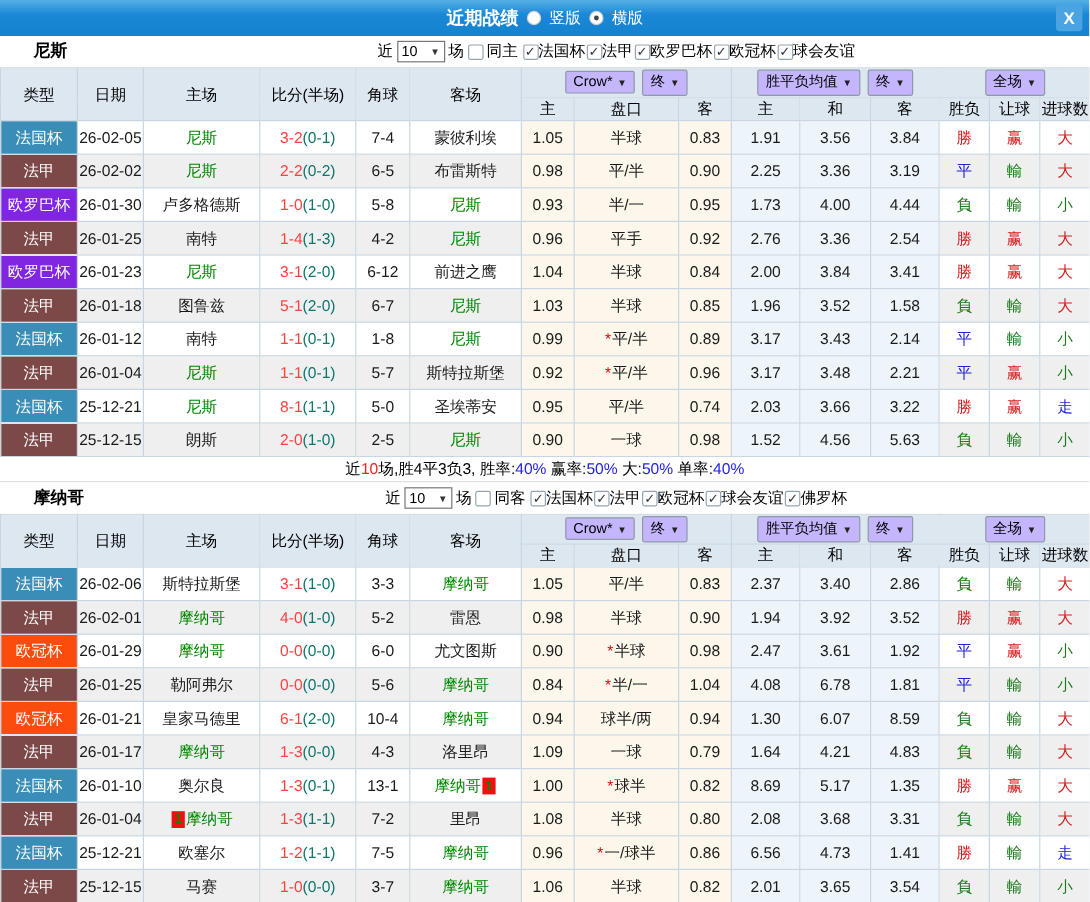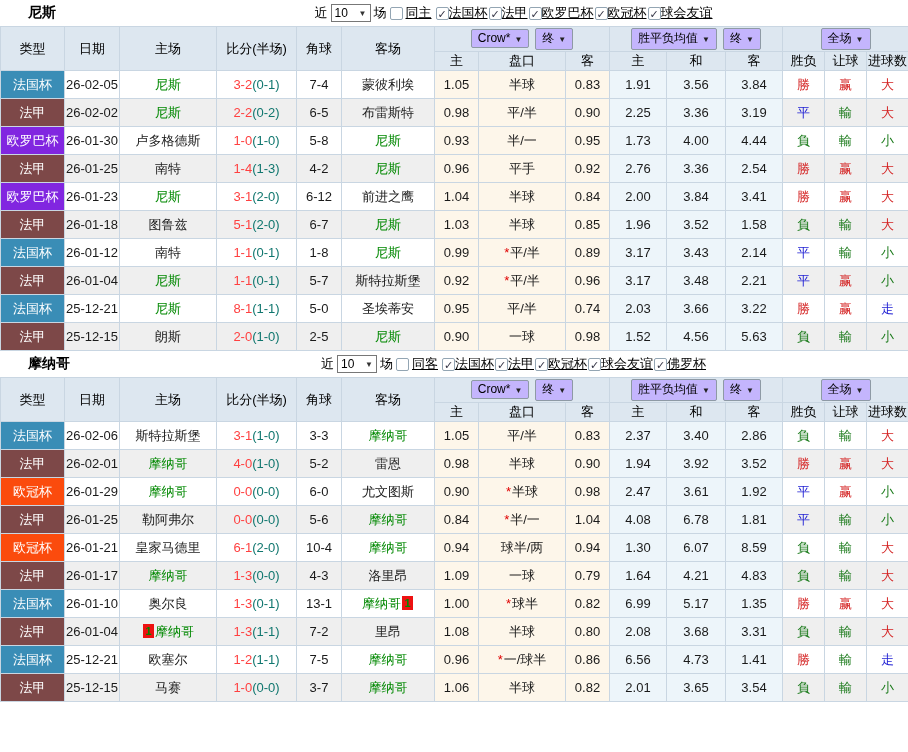--- a/index.html
+++ b/index.html
@@ -24,21 +24,21 @@
   .section-bar .team { position:absolute; left:28px; font-weight:bold; font-size:14px; color:#000; }
   .section-bar .filters { margin:0 auto; display:flex; align-items:center; gap:3px; padding-left:120px; }
   .flabel { color:#000; }
   .sel { display:inline-flex; align-items:center; justify-content:space-between; width:40px; height:18px;
     background:#fff; border:1px solid #777; font-size:12px; padding:0 3px; color:#000; }
   .sel .caret { font-size:8px; color:#333; }
   .cb { display:inline-block; width:13px; height:13px; background:#fff; border:1px solid #93a5b3;
     border-radius:2px; vertical-align:-2px; position:relative; font-size:11px; line-height:12px;
     text-align:center; color:#445; }
   .cb .tick { font-size:11px; color:#334; }
-  .cblabel { color:#000; margin-right:1px;text-decoration:underline; }
+  .cblabel { color:#000; margin-right:1px; }
   .leagues { display:inline-flex; align-items:center; }
 
   
   table { border-collapse:collapse; table-layout:fixed; width:908px; font-size:13px; }
   th,td { border:1px solid #c9d6e2; text-align:center; padding:0; overflow:hidden; white-space:nowrap; }
   thead th { background:#dde7f0; font-weight:normal; color:#000; }
   tr.h1 th { height:25px; }
   tr.h2 th { height:19px; font-size:13px; }
   .dd { display:inline-block; background:#c4b5fd; border:1px solid #8e9aa5; border-radius:2px;
     padding:1px 6px 2px 6px; font-size:12px; color:#000; margin:0 3px; cursor:pointer; }
@@ -59,20 +59,28 @@
   
   .summary { height:21px; line-height:20px; text-align:center; font-size:13px;
     border-bottom:1px solid #d6d6d6; background:#fff; }
   .s-k { color:#000; } .s-r { color:#ee2222; } .s-b { color:#2222ee; }
 </style>
 </head>
 <body>
 
 <div class="app">
 
+  <div class="titlebar">
+    <span class="title">近期战绩</span>
+    <span class="radio"></span>
+    <span class="radio-label">竖版</span>
+    <span class="radio on"></span>
+    <span class="radio-label">横版</span>
+    <span class="close-btn">X</span>
+  </div>
 
   <div class="section-bar">
     <span class="team">尼斯</span>
     <div class="filters">
       <span class="flabel">近</span>
       <span class="sel">
           <span>10</span>
           <span class="caret">▼</span>
         </span>
       <span class="flabel">场</span>
@@ -308,20 +316,21 @@
           <td class="t-blue">1.52</td>
           <td class="t-blue">4.56</td>
           <td class="t-blue">5.63</td>
           <td class="res" style="color: rgb(26, 122, 26);">負</td>
           <td class="res" style="color: rgb(26, 122, 26);">輸</td>
           <td class="res" style="color: rgb(26, 122, 26);">小</td>
         </tr>
       </tbody>
   </table>
 
+  <div class="summary" id="summary-0"><span class="s-k">近</span><span class="s-r">10</span><span class="s-k">场,胜4平3负3, 胜率:</span><span class="s-b">40%</span><span class="s-k"> 赢率:</span><span class="s-b">50%</span><span class="s-k"> 大:</span><span class="s-b">50%</span><span class="s-k"> 单率:</span><span class="s-b">40%</span></div>
 
   <div class="section-bar">
     <span class="team">摩纳哥</span>
     <div class="filters">
       <span class="flabel">近</span>
       <span class="sel">
           <span>10</span>
           <span class="caret">▼</span>
         </span>
       <span class="flabel">场</span>
@@ -496,21 +505,21 @@
         <tr>
           <td class="type" style="background: rgb(58, 141, 182);">法国杯</td>
           <td class="date">26-01-10</td>
           <td class="team"><span>奥尔良</span></td>
           <td class="score"><span class="ft">1-3</span><span class="ht">(0-1)</span></td>
           <td class="corner">13-1</td>
           <td class="team subj"><span>摩纳哥</span><span class="rc">1</span></td>
           <td class="t-cream">1.00</td>
           <td class="t-cream"><span class="star">*</span><span>球半</span></td>
           <td class="t-cream">0.82</td>
-          <td class="t-blue">6.99</td>
+          <td class="t-blue">8.69</td>
           <td class="t-blue">5.17</td>
           <td class="t-blue">1.35</td>
           <td class="res" style="color: rgb(212, 34, 34);">勝</td>
           <td class="res" style="color: rgb(212, 34, 34);">赢</td>
           <td class="res" style="color: rgb(212, 34, 34);">大</td>
         </tr>
         <tr class="alt">
           <td class="type" style="background: rgb(125, 72, 72);">法甲</td>
           <td class="date">26-01-04</td>
           <td class="team subj"><span class="rc">1</span><span>摩纳哥</span></td>

